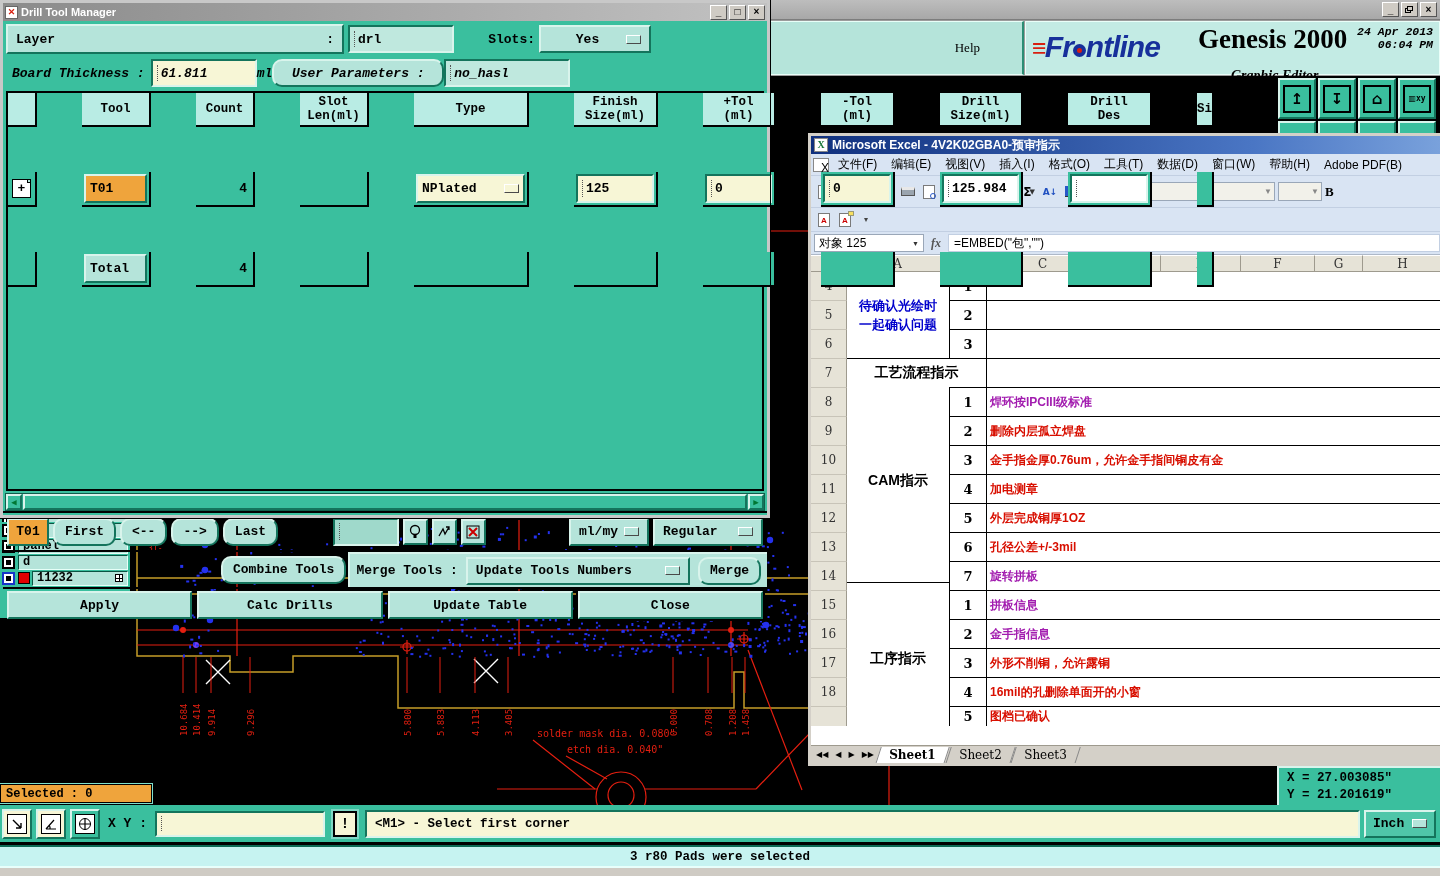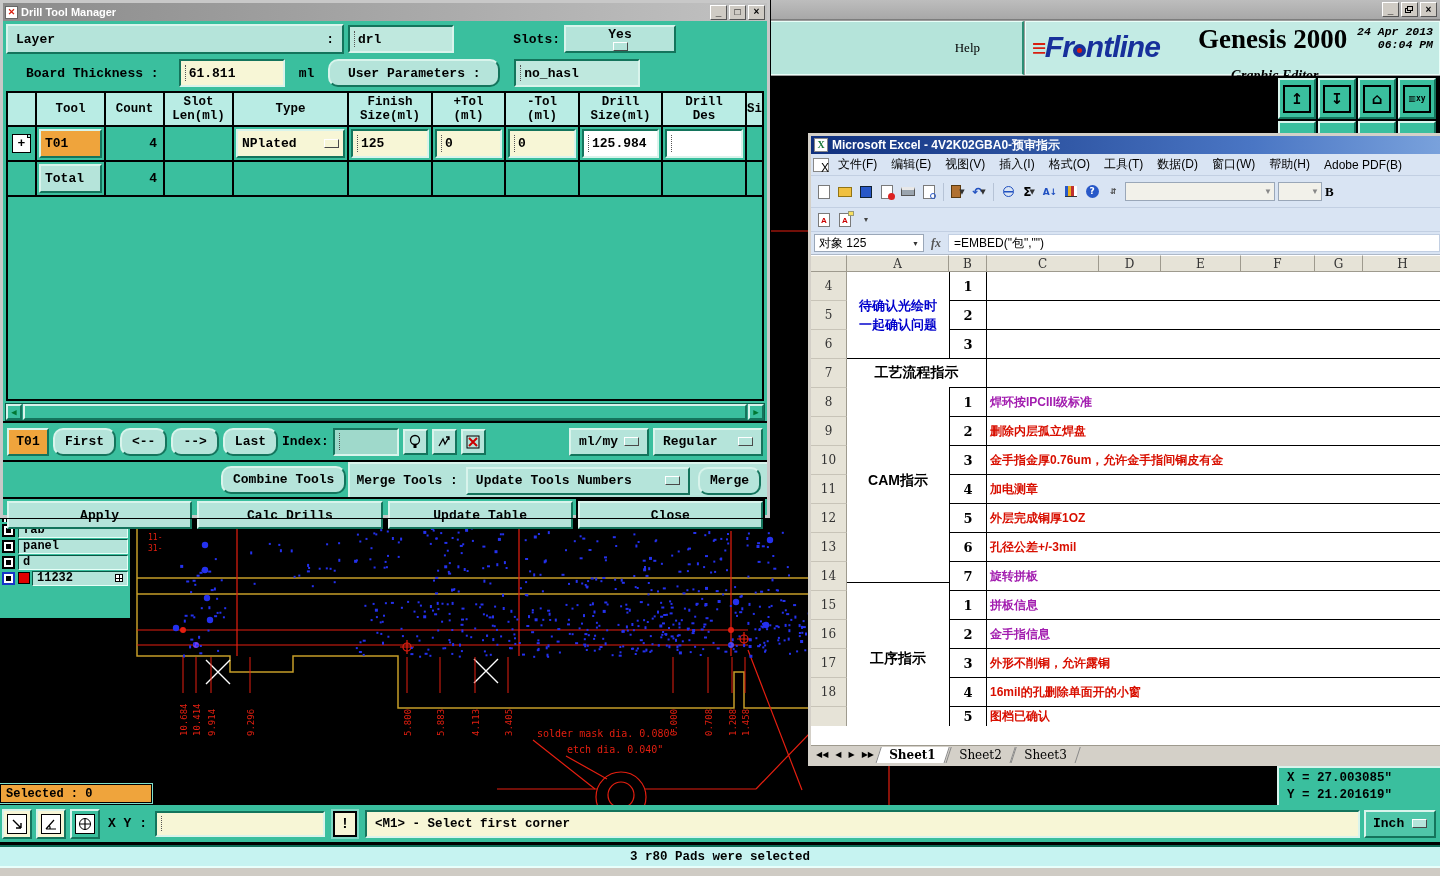--- a/index.html
+++ b/index.html
@@ -979,43 +979,43 @@
       <div class="lblbox r-t" style="width:338px;justify-content:space-between;">
           <span>Layer</span>
           <span>:</span>
         </div>
       <div class="din s-t" style="width:106px;background:#bfe8de;">
           <span class="caret"></span>
           <span>drl</span>
         </div>
       <div style="flex:1;"></div>
       <span>Slots:</span>
-      <div class="opt r-t" style="width:112px;margin-right:88px;flex-direction:column;">
+      <div class="opt r-t" style="width:112px;margin-right:113px;">
           <span style="flex:1;text-align:center;">Yes</span>
           <span class="ind"></span>
         </div>
     </div>
 
-    <div class="dlg-row" style="height:32px;padding:0 17px;gap:14px;">
+    <div class="dlg-row" style="height:32px;padding:0 3px;gap:0;font-style:italic;">
       <span style="padding:0 6px;">Board Thickness :</span>
       <div class="din s-t" style="width:106px;">
           <span class="caret"></span>
           <span>61.811</span>
         </div>
       <span>ml</span>
       <div class="btn r-t" style="width:172px;">
           <span>User Parameters :</span>
         </div>
       <div class="din s-t" style="width:126px;background:#bfe8de;">
           <span class="caret"></span>
           <span>no_hasl</span>
         </div>
     </div>
 
-    <div class="ttab" style="margin:2px 3px 0;">
+    <div class="ttab" style="margin:2px 3px 0;gap:45px;">
       <div class="th">
           <div></div>
         </div>
       <div class="th">
           <div>Tool</div>
         </div>
       <div class="th">
           <div>Count</div>
         </div>
       <div class="th">

